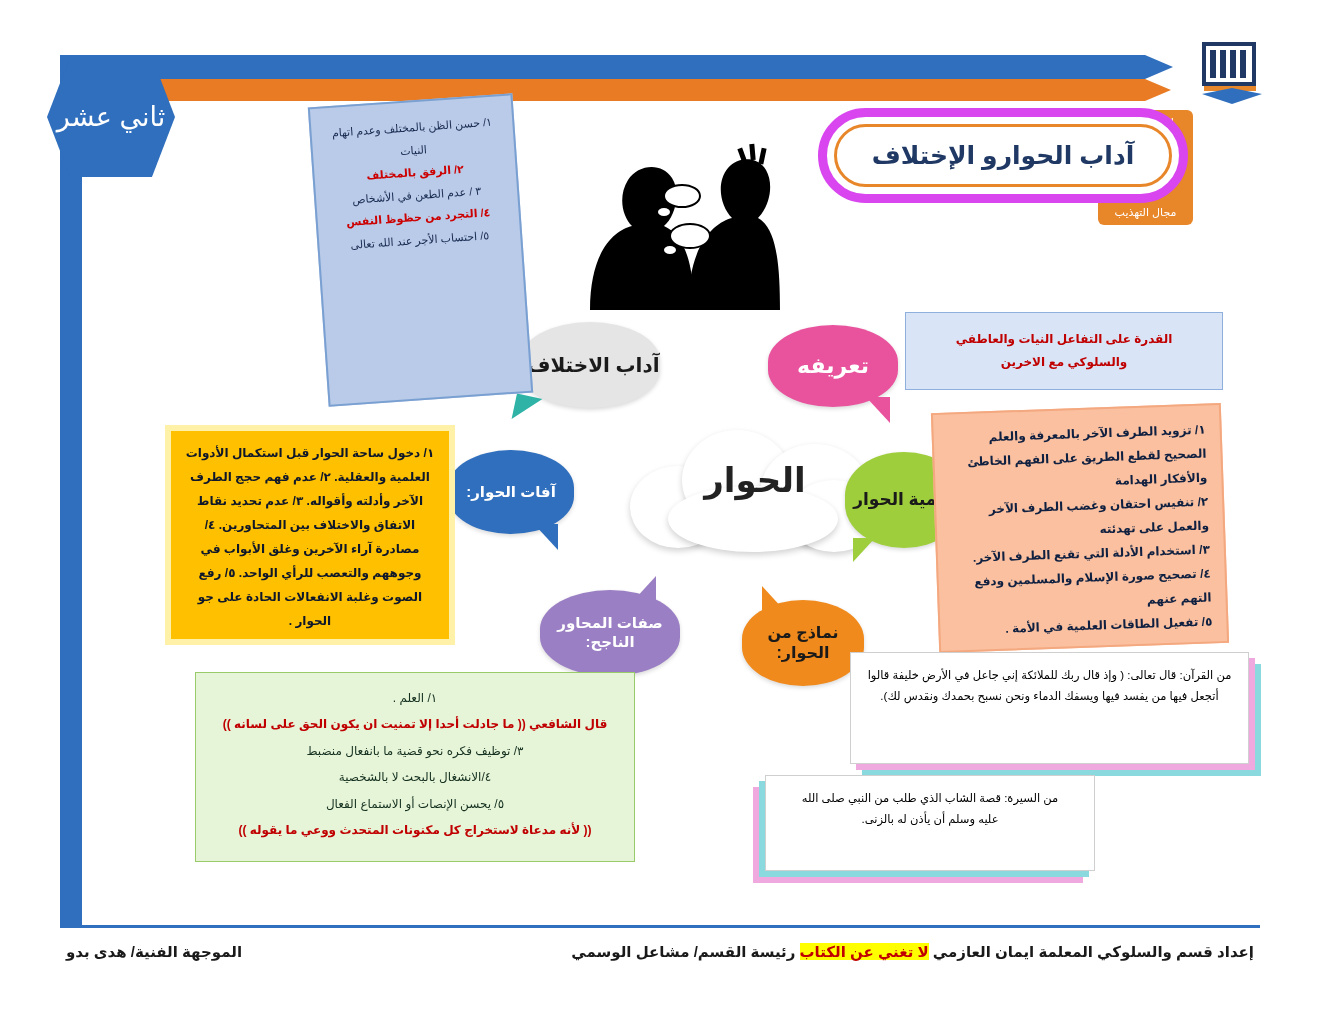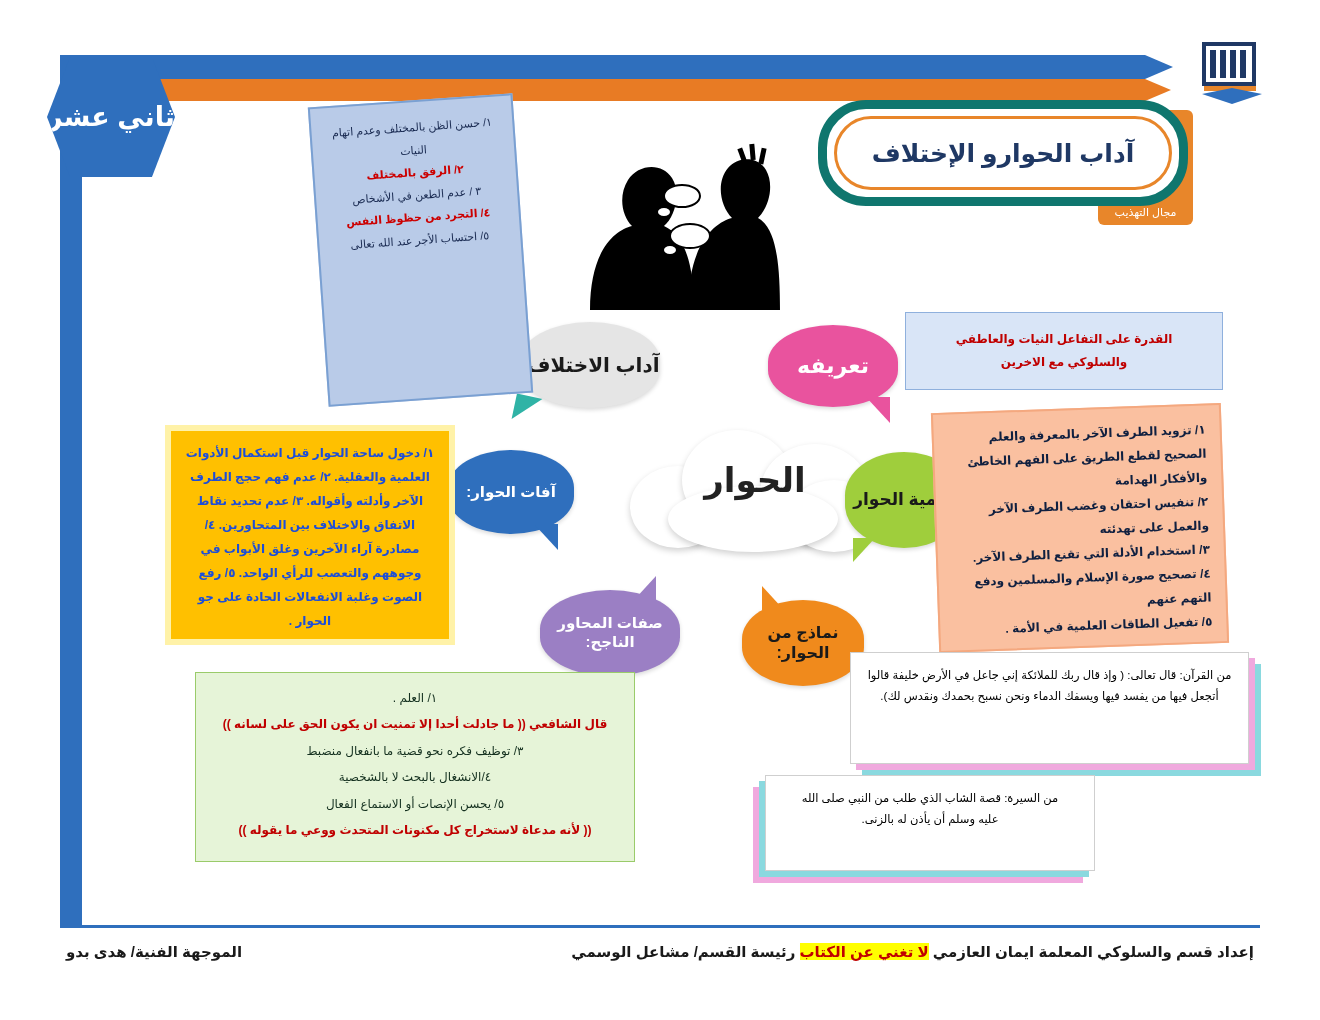--- a/index.html
+++ b/index.html
@@ -27,30 +27,30 @@
     border-top:11px solid transparent;border-bottom:11px solid transparent;
     border-left:26px solid #e87b24;
   }
   .left-rail{left:60px;top:55px;width:22px;height:870px;background:#2f6fbd;}
 
   
   .grade-hex{
     left:47px;top:57px;width:128px;height:120px;background:#2f6fbd;
     clip-path:polygon(18% 0,82% 0,100% 50%,82% 100%,18% 100%,0 50%);
     color:#fff;display:flex;align-items:center;justify-content:center;
-    text-align:center;font-size:27px;font-weight:bold;line-height:1.2;
+    text-align:center;font-size:27px;font-weight:normal;line-height:1.2;
   }
 
   
   .logo{left:1196px;top:38px;width:72px;height:72px;}
 
   
   .title-wrap{
-    left:818px;top:100px;width:370px;height:106px;
-    border:9px solid #0f766e;border-radius:48px;background:#ffffff;
+    left:818px;top:108px;width:370px;height:95px;
+    border:9px solid #d946ef;border-radius:48px;background:#ffffff;
     box-sizing:border-box;
   }
   .title-inner{
     position:absolute;inset:7px;border:3px solid #e8862a;border-radius:40px;
     background:#fff;display:flex;align-items:center;justify-content:center;
   }
   .title-inner span{
     font-size:25px;font-weight:bold;color:#1f3864;
   }
 
@@ -129,21 +129,21 @@
   .p-ahamia{
     left:935px;top:408px;width:290px;height:240px;background:#fac0a0;
     border:2px solid #f4a87f;transform:rotate(-2deg);
     padding:12px 14px;font-size:12px;font-weight:bold;line-height:2.0;color:#102040;text-align:right;
   }
 
   
   .p-afat{
     left:165px;top:425px;width:290px;height:220px;background:#ffc000;
     border:6px solid #fff2a8;padding:10px 12px;
-    font-size:12px;font-weight:bold;line-height:2.0;color:#1d4ed8;text-align:center;
+    font-size:12px;font-weight:bold;line-height:2.0;color:#0f172a;text-align:center;
   }
 
   
   .p-sifat{
     left:195px;top:672px;width:440px;height:190px;background:#e6f4d8;
     border:1px solid #9acb6a;padding:12px 16px;
     font-size:12px;line-height:2.2;color:#14301f;text-align:center;
   }
   .p-sifat .red{color:#c00000;font-weight:bold;}
 

